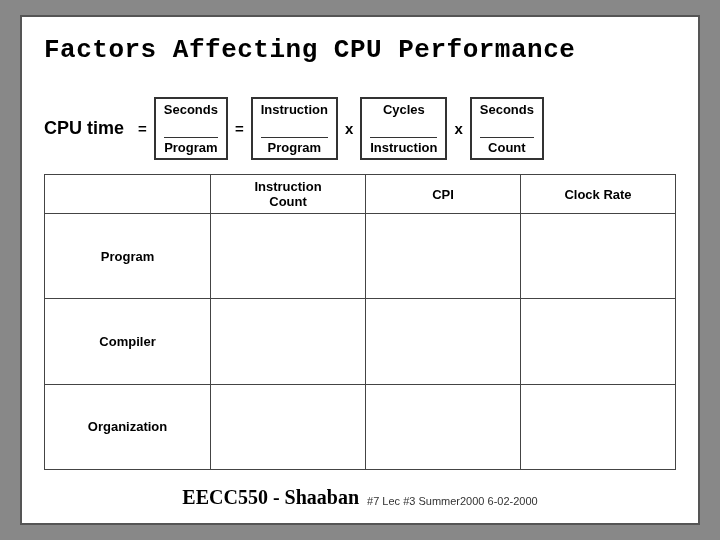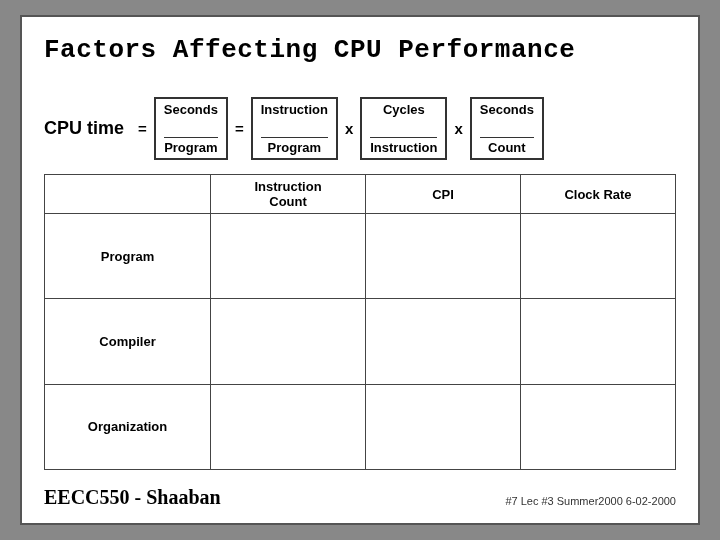--- a/index.html
+++ b/index.html
@@ -99,21 +99,21 @@
       background: #fff;
       width: 150px;
     }
     .main-table .data-cell {
       background: #fff;
       width: 140px;
       height: 38px;
     }
     .footer {
       display: flex;
-      justify-content: space-between;
+      justify-content: center;
       align-items: flex-end;
       margin-top: 16px;
     }
     .footer-main {
       font-size: 20px;
       font-weight: bold;
       font-family: 'Times New Roman', Times, serif;
     }
     .footer-sub {
       font-size: 11px;

